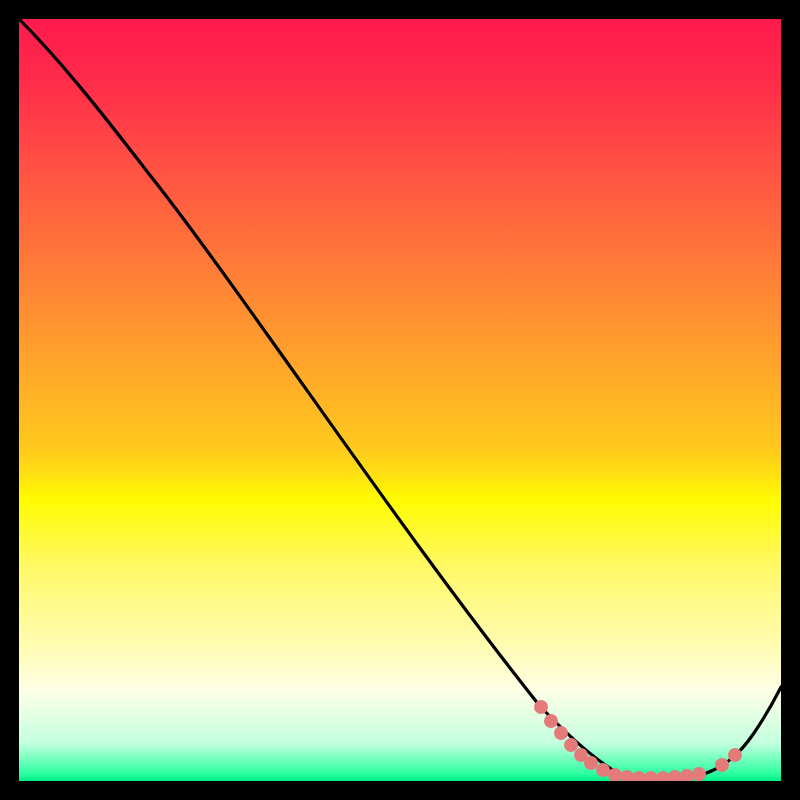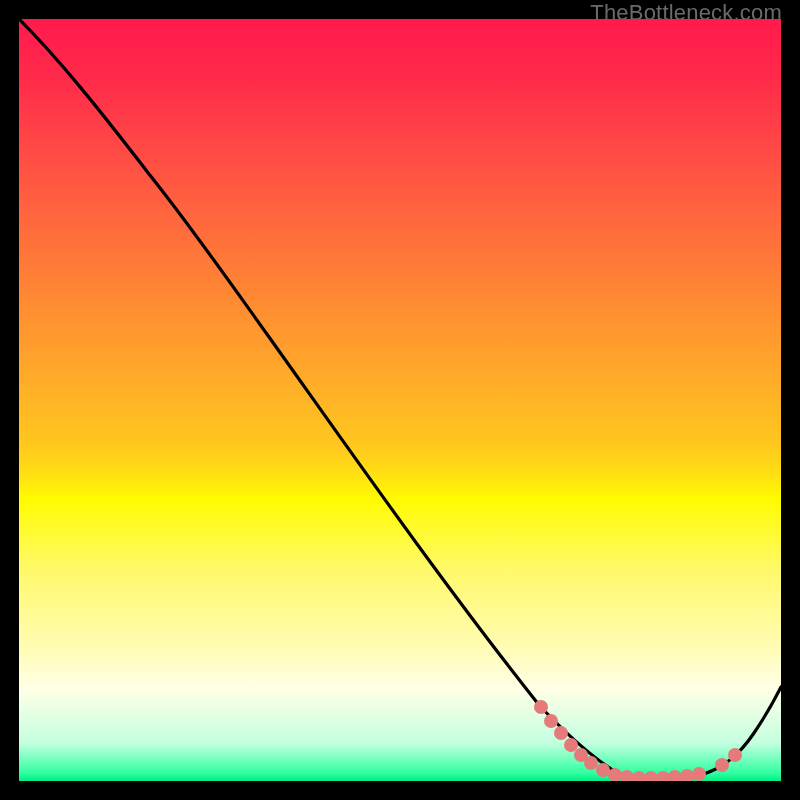--- a/index.html
+++ b/index.html
@@ -58,21 +58,20 @@
     font-size: 22px;
     font-weight: 500;
     color: #6a6a6a;
     letter-spacing: 0.2px;
   }
 </style>
 </head>
 <body>
 <div class="outer">
 
-  <div class="watermark">TheBottleneck.com</div>
 
   <div class="plot">
     <svg class="curve" viewBox="0 0 762 762" preserveAspectRatio="none">
 
       <path d="M 0 0
                C 40 40, 80 90, 130 155
                C 170 205, 200 248, 250 318
                C 320 416, 420 560, 520 686
                C 550 718, 575 740, 600 755
                C 625 762, 660 762, 685 755

